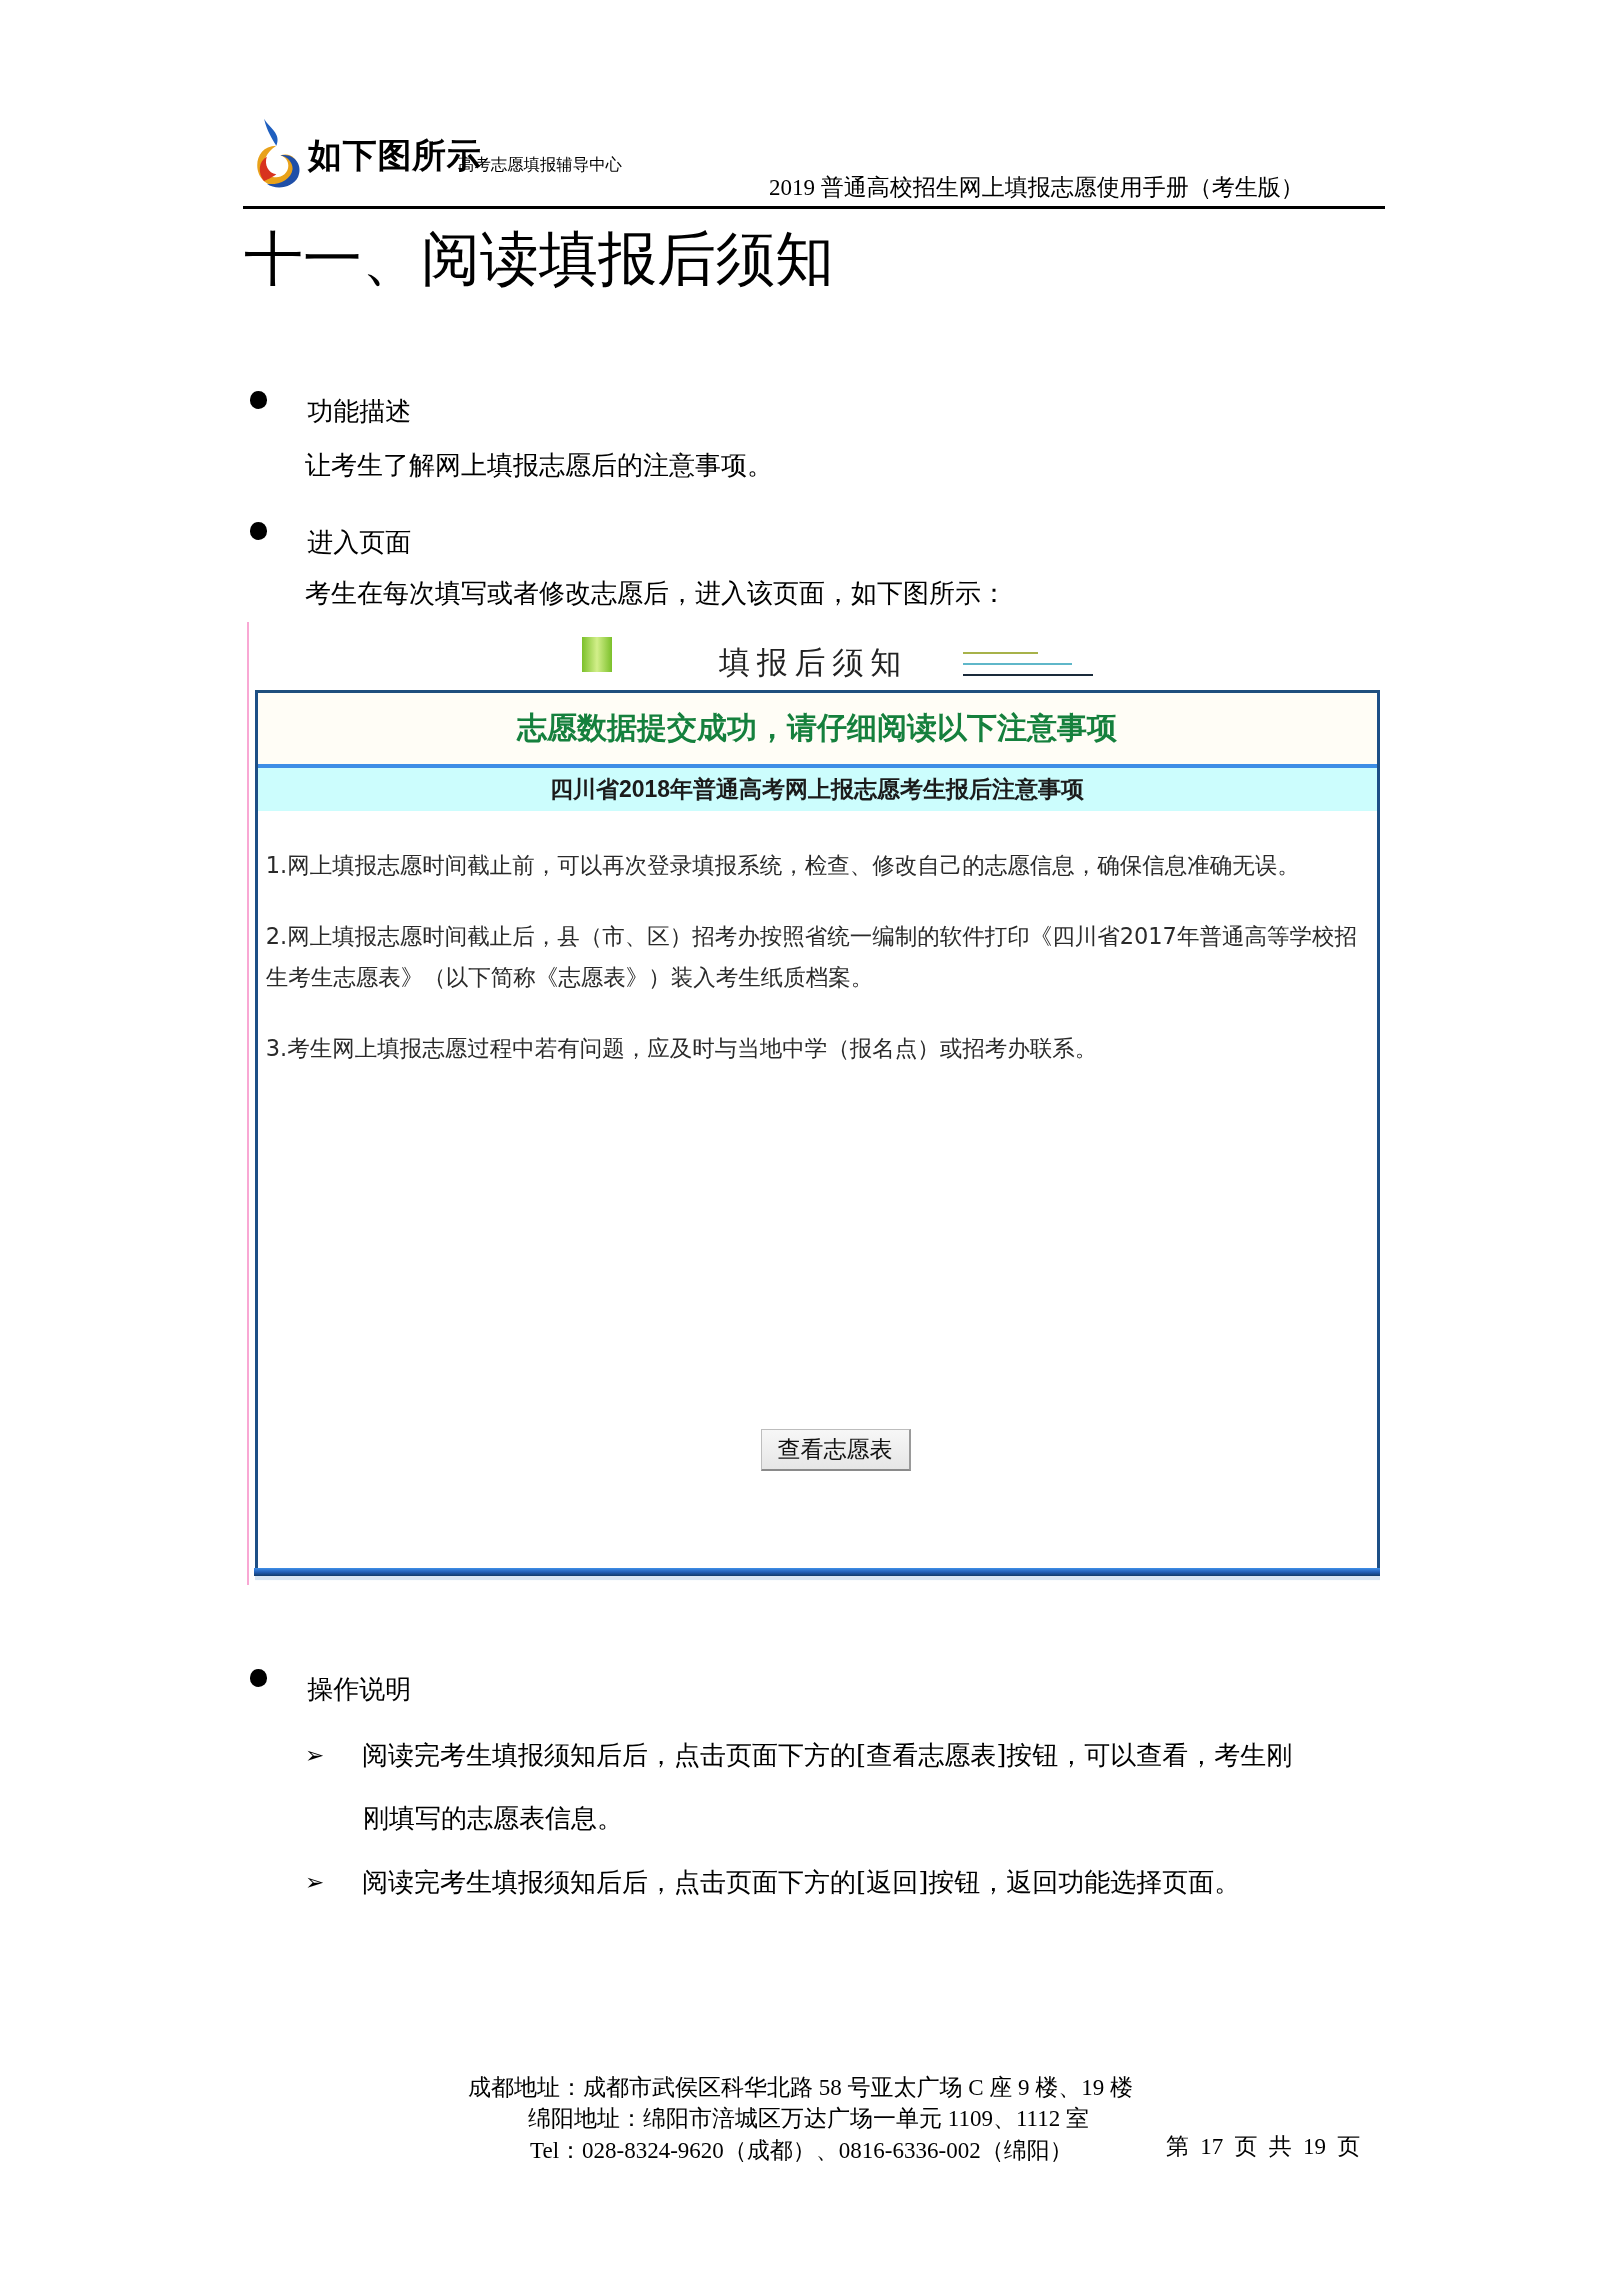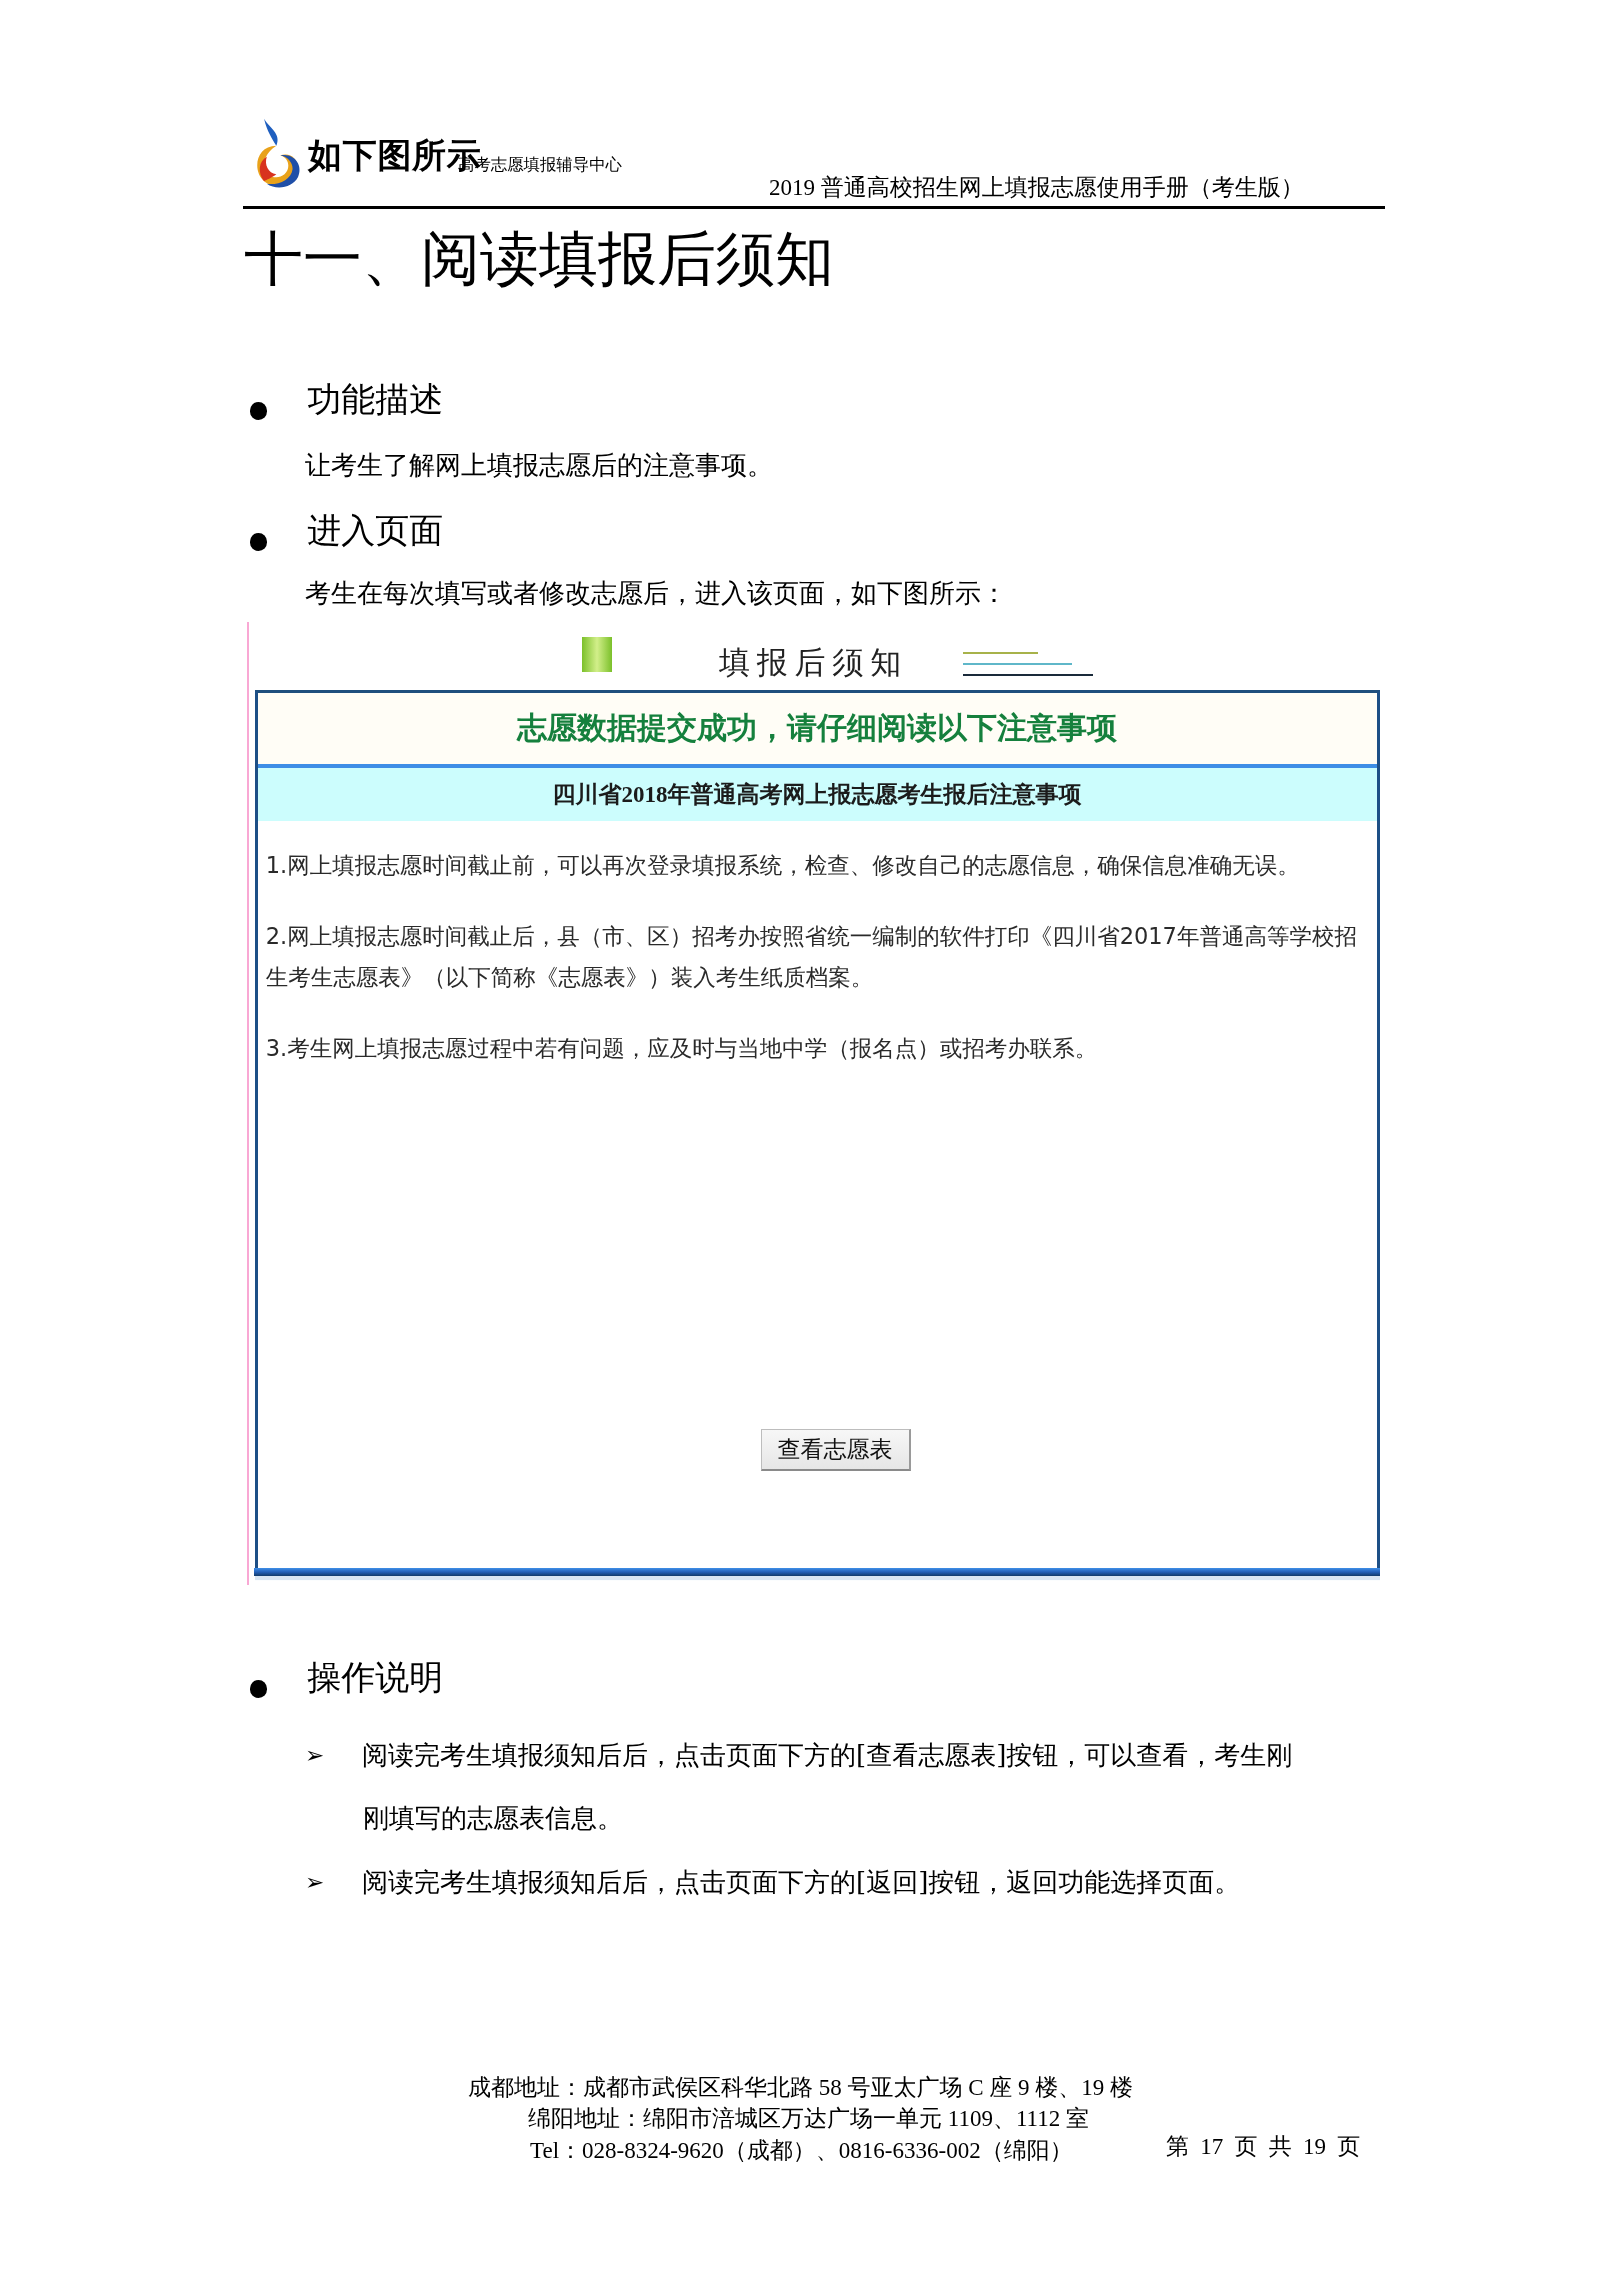--- a/index.html
+++ b/index.html
@@ -14,21 +14,21 @@
   .brand-sub { left:458px; top:155px; font-family:"DejaVu Sans","Liberation Sans",sans-serif;
                font-size:16.4px; line-height:20.5px; }
   .manual-title { left:769px; top:174px; font-size:23px; line-height:27px;
                   font-family:"Liberation Serif","DejaVu Serif",serif; }
   .header-rule { left:243px; top:206px; width:1142px; height:2.7px; background:#000; }
 
   
   .chapter-title { left:244px; top:225px; font-size:59px; line-height:68px;
                    font-family:"DejaVu Sans","Liberation Sans",sans-serif; font-weight:normal; }
   .section { left:244px; font-family:"DejaVu Sans","Liberation Sans",sans-serif;
-             font-size:34px; line-height:41px; display:flex; align-items:flex-end; }
+             font-size:26px; line-height:41px; display:flex; align-items:flex-start;margin-top:12px; }
   .bullet-dot { width:17.7px; height:17.7px; border-radius:50%; background:#000; margin-right:40px; margin-left:5.5px; }
   .para { left:305px; font-size:26px; line-height:31px; }
 
   
   .shot { left:247px; top:622px; width:1139px; height:963px; background:#fff;
           border-left:2px solid #f9a8d4; }
   .shot-head { position:absolute; left:0; top:0; width:100%; height:68px; }
   .shot-icon { position:absolute; left:333px; top:15px; width:48px; height:52px; }
   .shot-icon .g { position:absolute; left:0; top:0; width:30px; height:35px;
                   background:linear-gradient(90deg,#7bc02a,#d2ef8a,#7bc02a); }
@@ -41,24 +41,24 @@
 
   .shot-frame { position:absolute; left:5.5px; top:68px; width:1125px; height:886px;
                 border:3.4px solid #1d4f86; border-top-color:#1f4f7d; box-sizing:border-box;
                 background:#fff; box-shadow:0 4.1px 0 #d9e6f3; }
   .shot-frame::after { content:""; position:absolute; left:-3.4px; right:-3.4px; bottom:-3.4px; height:8.2px;
                        background:linear-gradient(#3f8fe8,#2460b8,#123a6a); }
   .success-banner { position:absolute; left:0; top:0; width:100%; height:71px;
                     background:#fffdf6; display:flex; align-items:center; justify-content:center;
                     color:#15803d; font-weight:bold; font-size:30px;
                     font-family:"DejaVu Sans","Liberation Sans",sans-serif; }
-  .notice-head { position:absolute; left:0; top:71px; width:100%; height:57px;
+  .notice-head { position:absolute; left:0; top:71px; width:100%; height:47px;
                  border-top:4.8px solid #3e8ee6; background:#ccfdfd; box-sizing:border-box;
                  display:flex; align-items:center; justify-content:center; font-weight:bold;
-                 font-size:23px; color:#1b1b1b; font-family:Liberation Serif, serif; }
+                 font-size:23px; color:#1b1b1b; font-family:Liberation Sans, sans-serif; }
   .notice-body { position:absolute; left:8.2px; top:136px; width:1104px;
                  font-family:"DejaVu Sans","Liberation Sans",sans-serif; font-size:22.5px;
                  line-height:41px; color:#2a2a2a; }
   .notice-body p { margin:16px 0 30px 0; }
   .view-btn { position:absolute; left:503px; top:736px; width:150px; height:42px;
               background:linear-gradient(#f7f7f7,#e6e6e6); border:0.7px solid #bdbdbd;
               border-bottom:2px solid #8a8a8a; border-right:2px solid #9a9a9a;
               font-family:"DejaVu Sans","Liberation Sans",sans-serif; font-size:23px;
               display:flex; align-items:center; justify-content:center; color:#111; box-sizing:border-box; }
 

